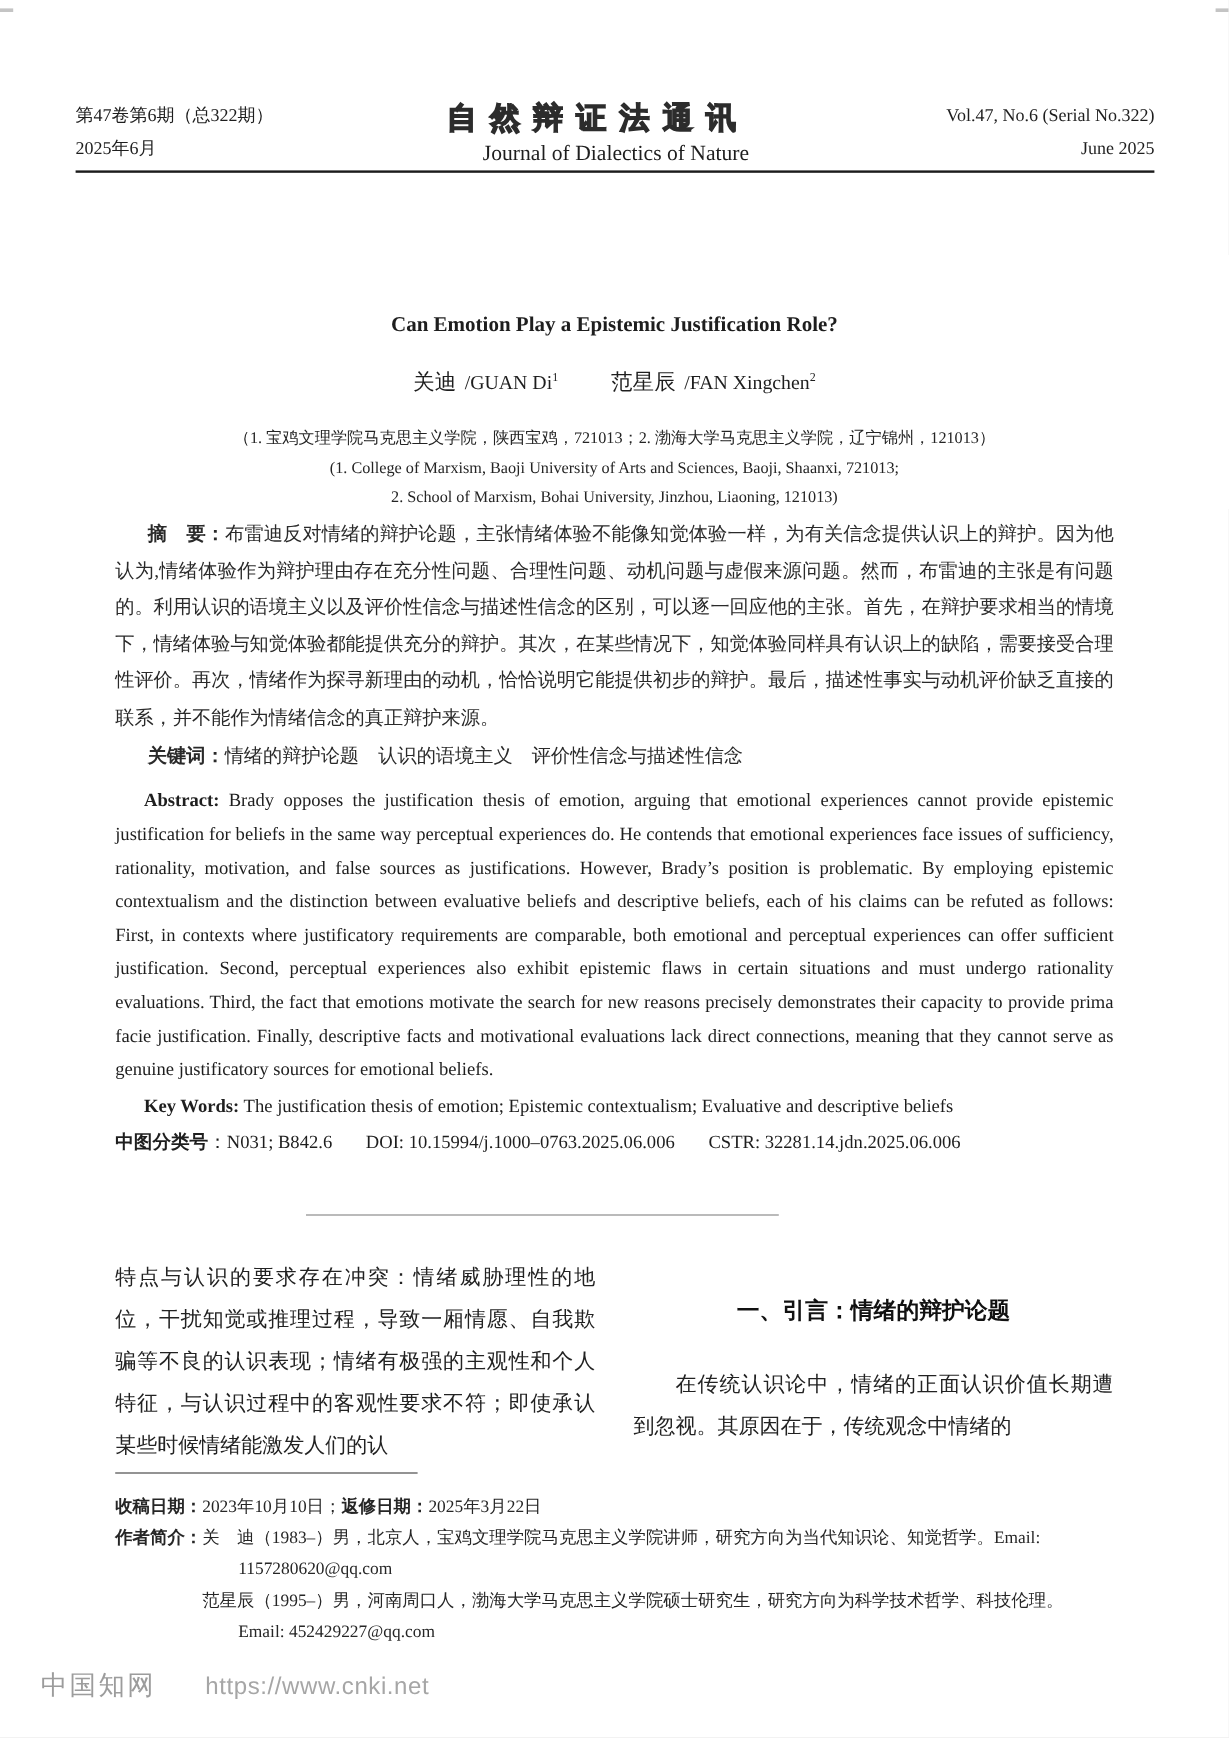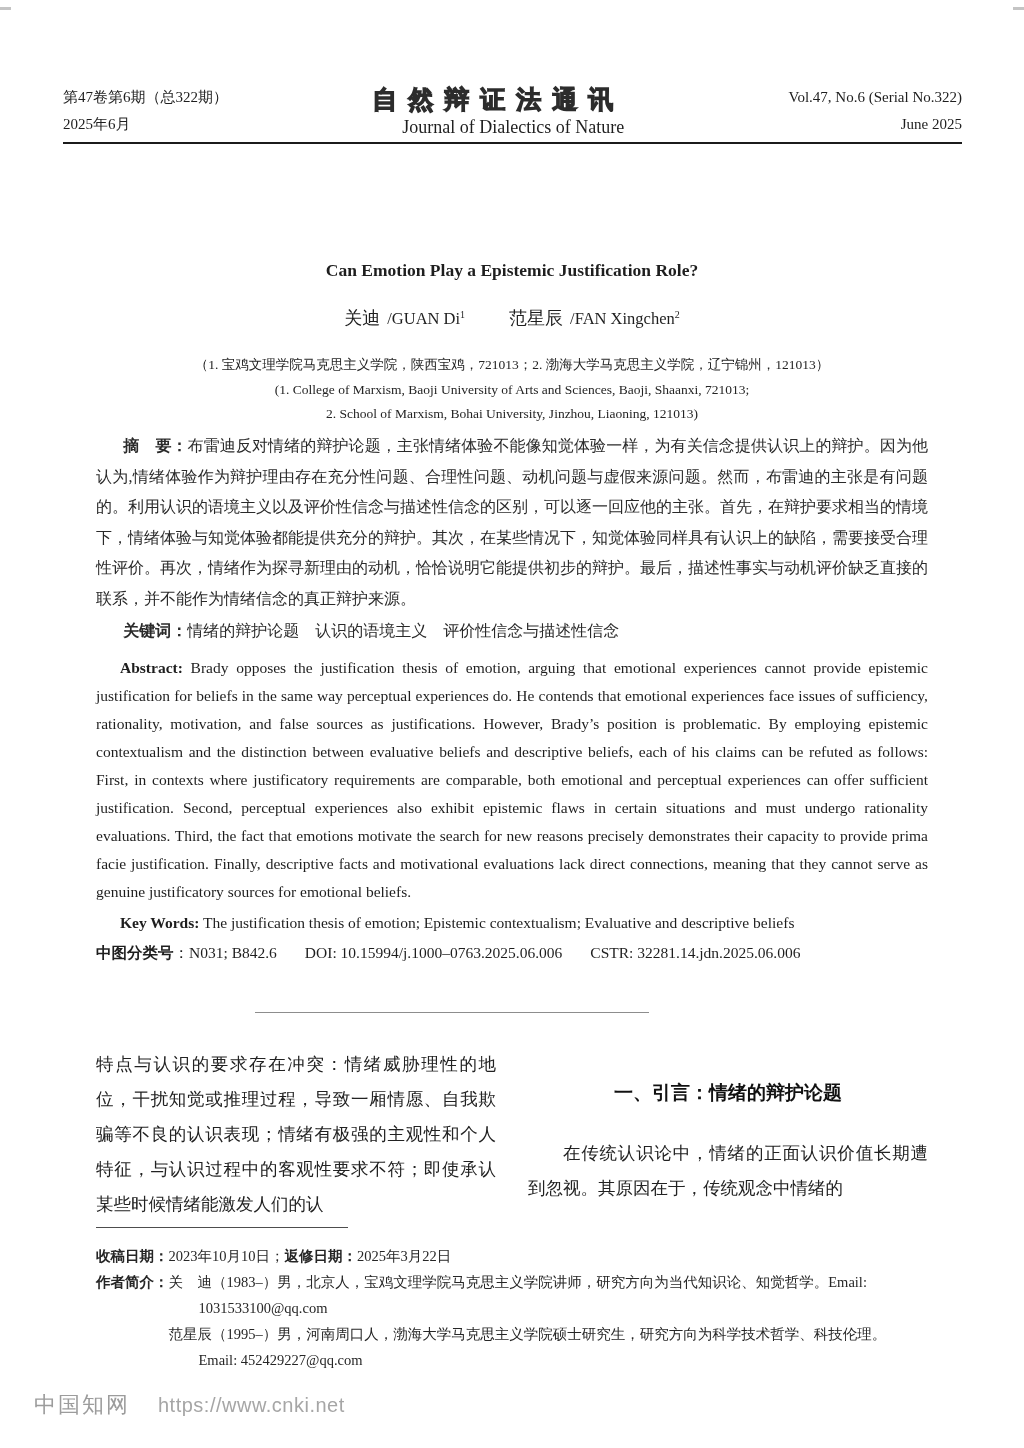--- a/index.html
+++ b/index.html
@@ -64,21 +64,21 @@
   
   .foot-rule { position:absolute; top:1227px; left:96px; width:252px; border-top:1.5px solid #4d4d4d; }
   .footnotes { position:absolute; top:1243px; left:96px; width:844px;
                font-size:14.5px; line-height:26px; color:#262626; }
   .fn-label { font-weight:700; font-family:"Liberation Sans","DejaVu Sans",sans-serif; white-space:nowrap; }
   .fn-bio { display:flex; }
   .fn-content { flex:1; }
   .indent1 { padding-left:30px; }
 
   
-  .watermark { position:absolute; top:1390px; left:34px; display:flex; gap:28px; align-items:baseline;
+  .watermark { position:absolute; top:1390px; left:34px; display:flex; gap:41px; align-items:baseline;
                font-family:"Liberation Sans","DejaVu Sans",sans-serif; }
   .wm-brand { font-size:22px; color:#9c9c9c; letter-spacing:2px; }
   .wm-url   { font-size:20px; color:#a6a6a6; letter-spacing:0.5px; }
 </style>
 </head>
 <body>
 
 <div class="page">
 
   <div class="corner-mark" style="top:7px; left:0;"></div>
@@ -132,21 +132,21 @@
     </div>
   </div>
 
   <div class="foot-rule"></div>
   <div class="footnotes">
     <div class="fn-dates"><span class="fn-label">收稿日期：</span><span>2023年10月10日；</span><span class="fn-label">返修日期：</span><span>2025年3月22日</span></div>
     <div class="fn-bio">
       <span class="fn-label">作者简介：</span>
       <div class="fn-content">
         <div>关　迪（1983–）男，北京人，宝鸡文理学院马克思主义学院讲师，研究方向为当代知识论、知觉哲学。Email:</div>
-        <div class="indent1">1031533100@qq.com</div>
+        <div class="indent1">1157280620@qq.com</div>
         <div>范星辰（1995–）男，河南周口人，渤海大学马克思主义学院硕士研究生，研究方向为科学技术哲学、科技伦理。</div>
         <div class="indent1">Email: 452429227@qq.com</div>
       </div>
     </div>
   </div>
 
   <div class="watermark">
     <span class="wm-brand">中国知网</span>
     <span class="wm-url">https://www.cnki.net</span>
   </div>

